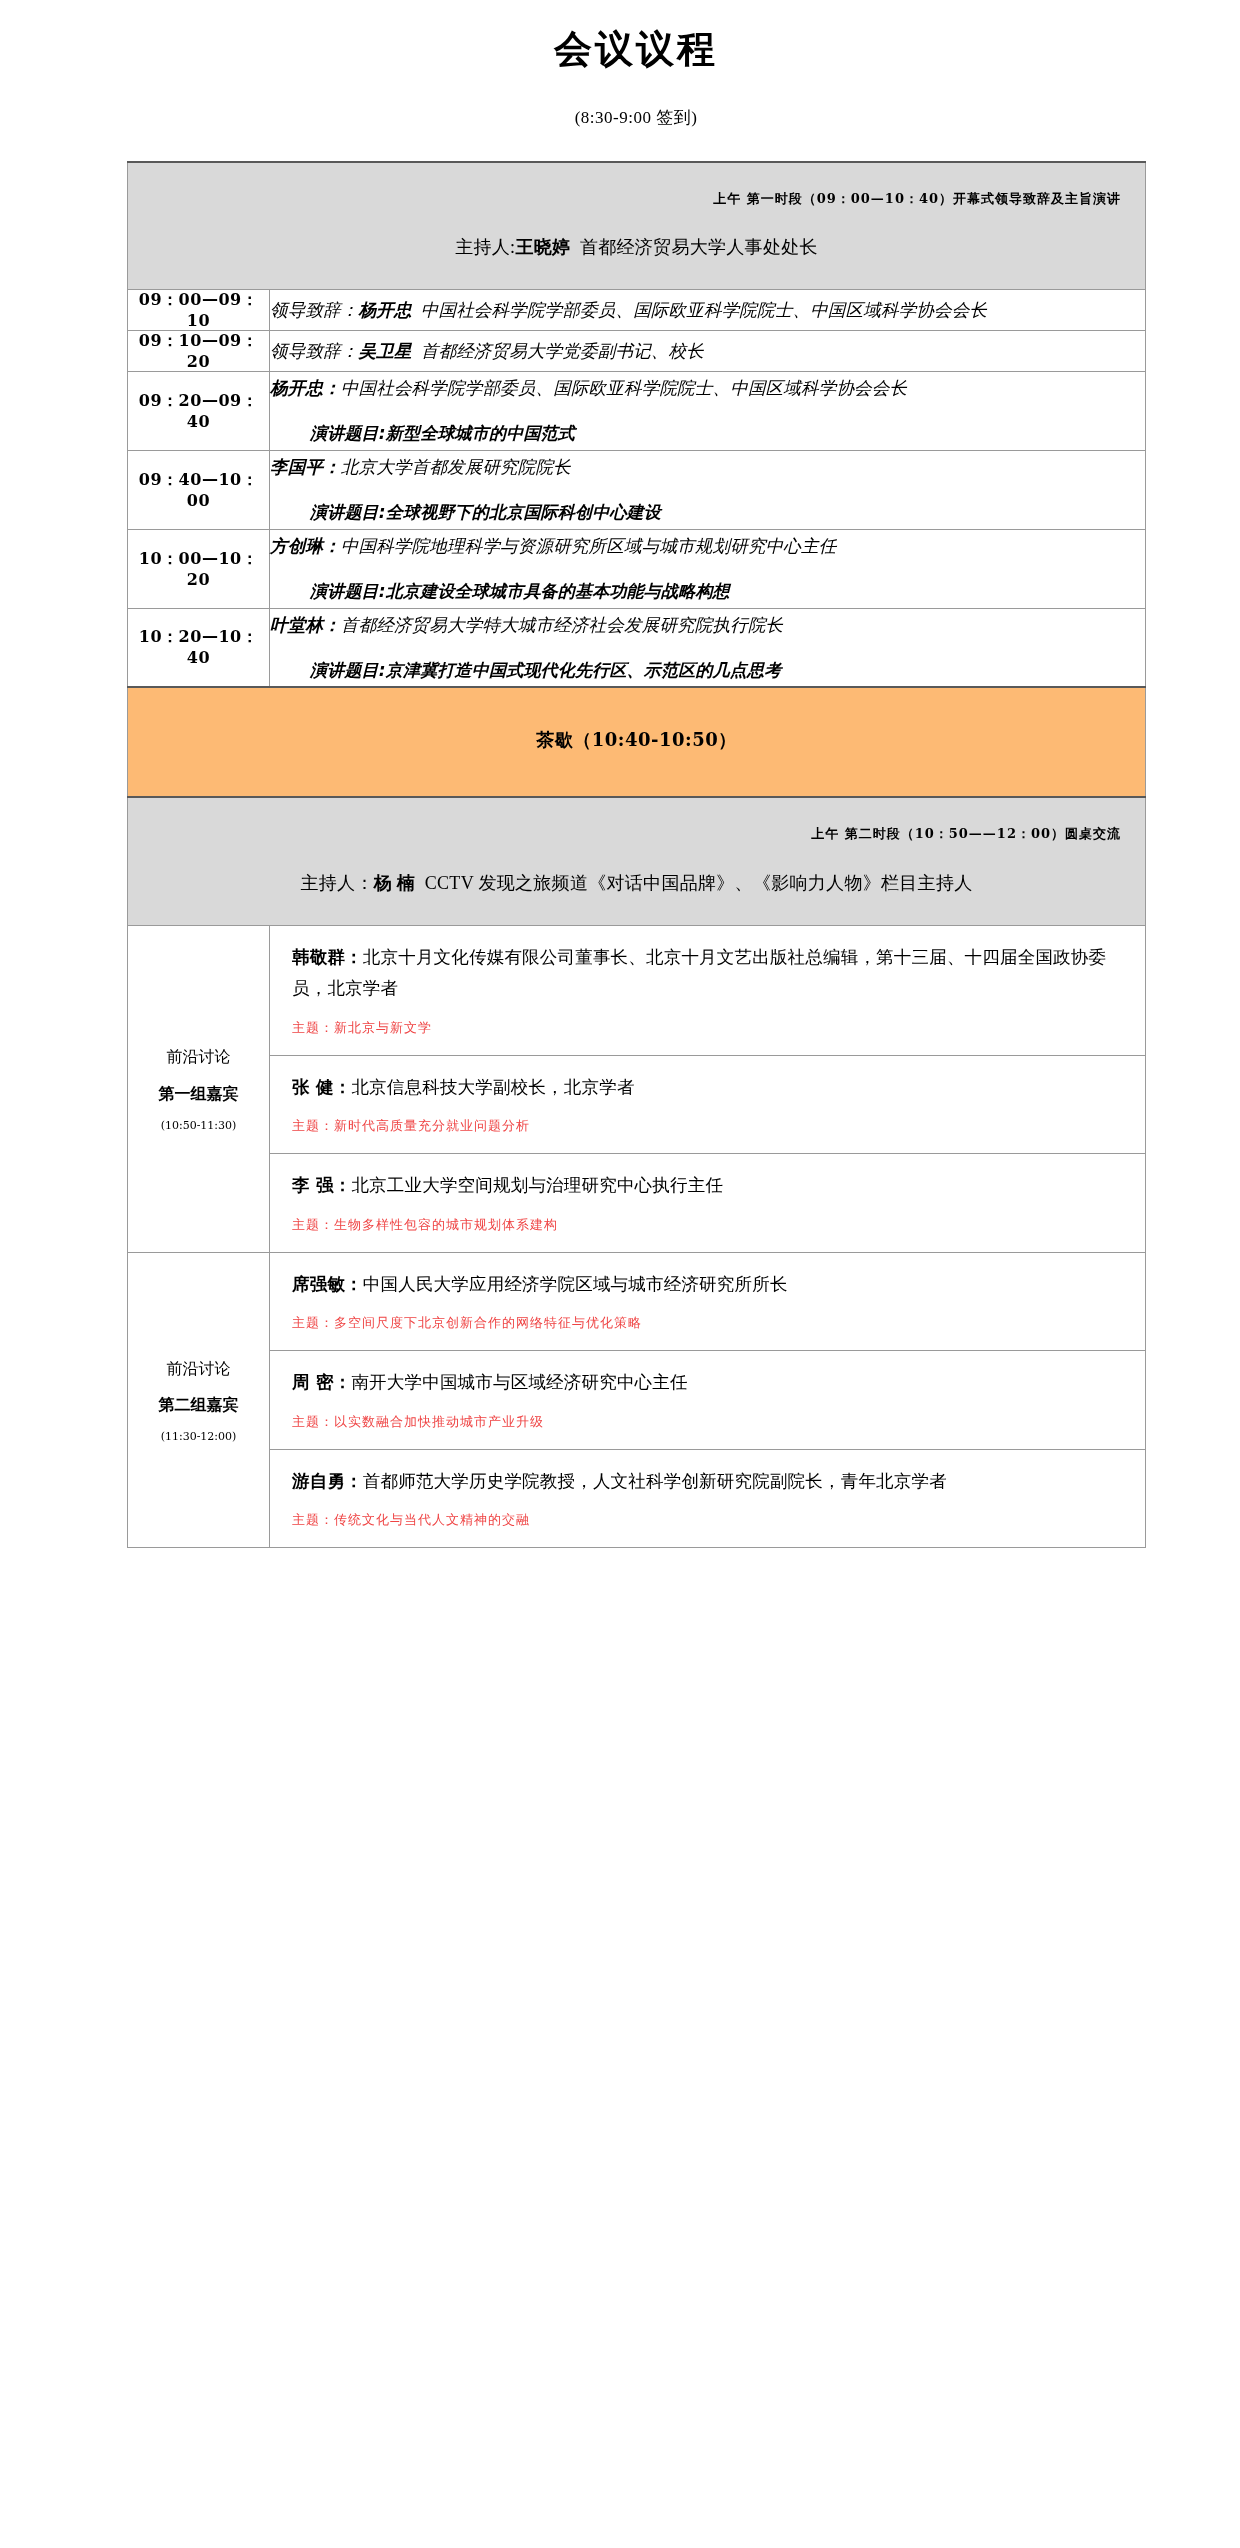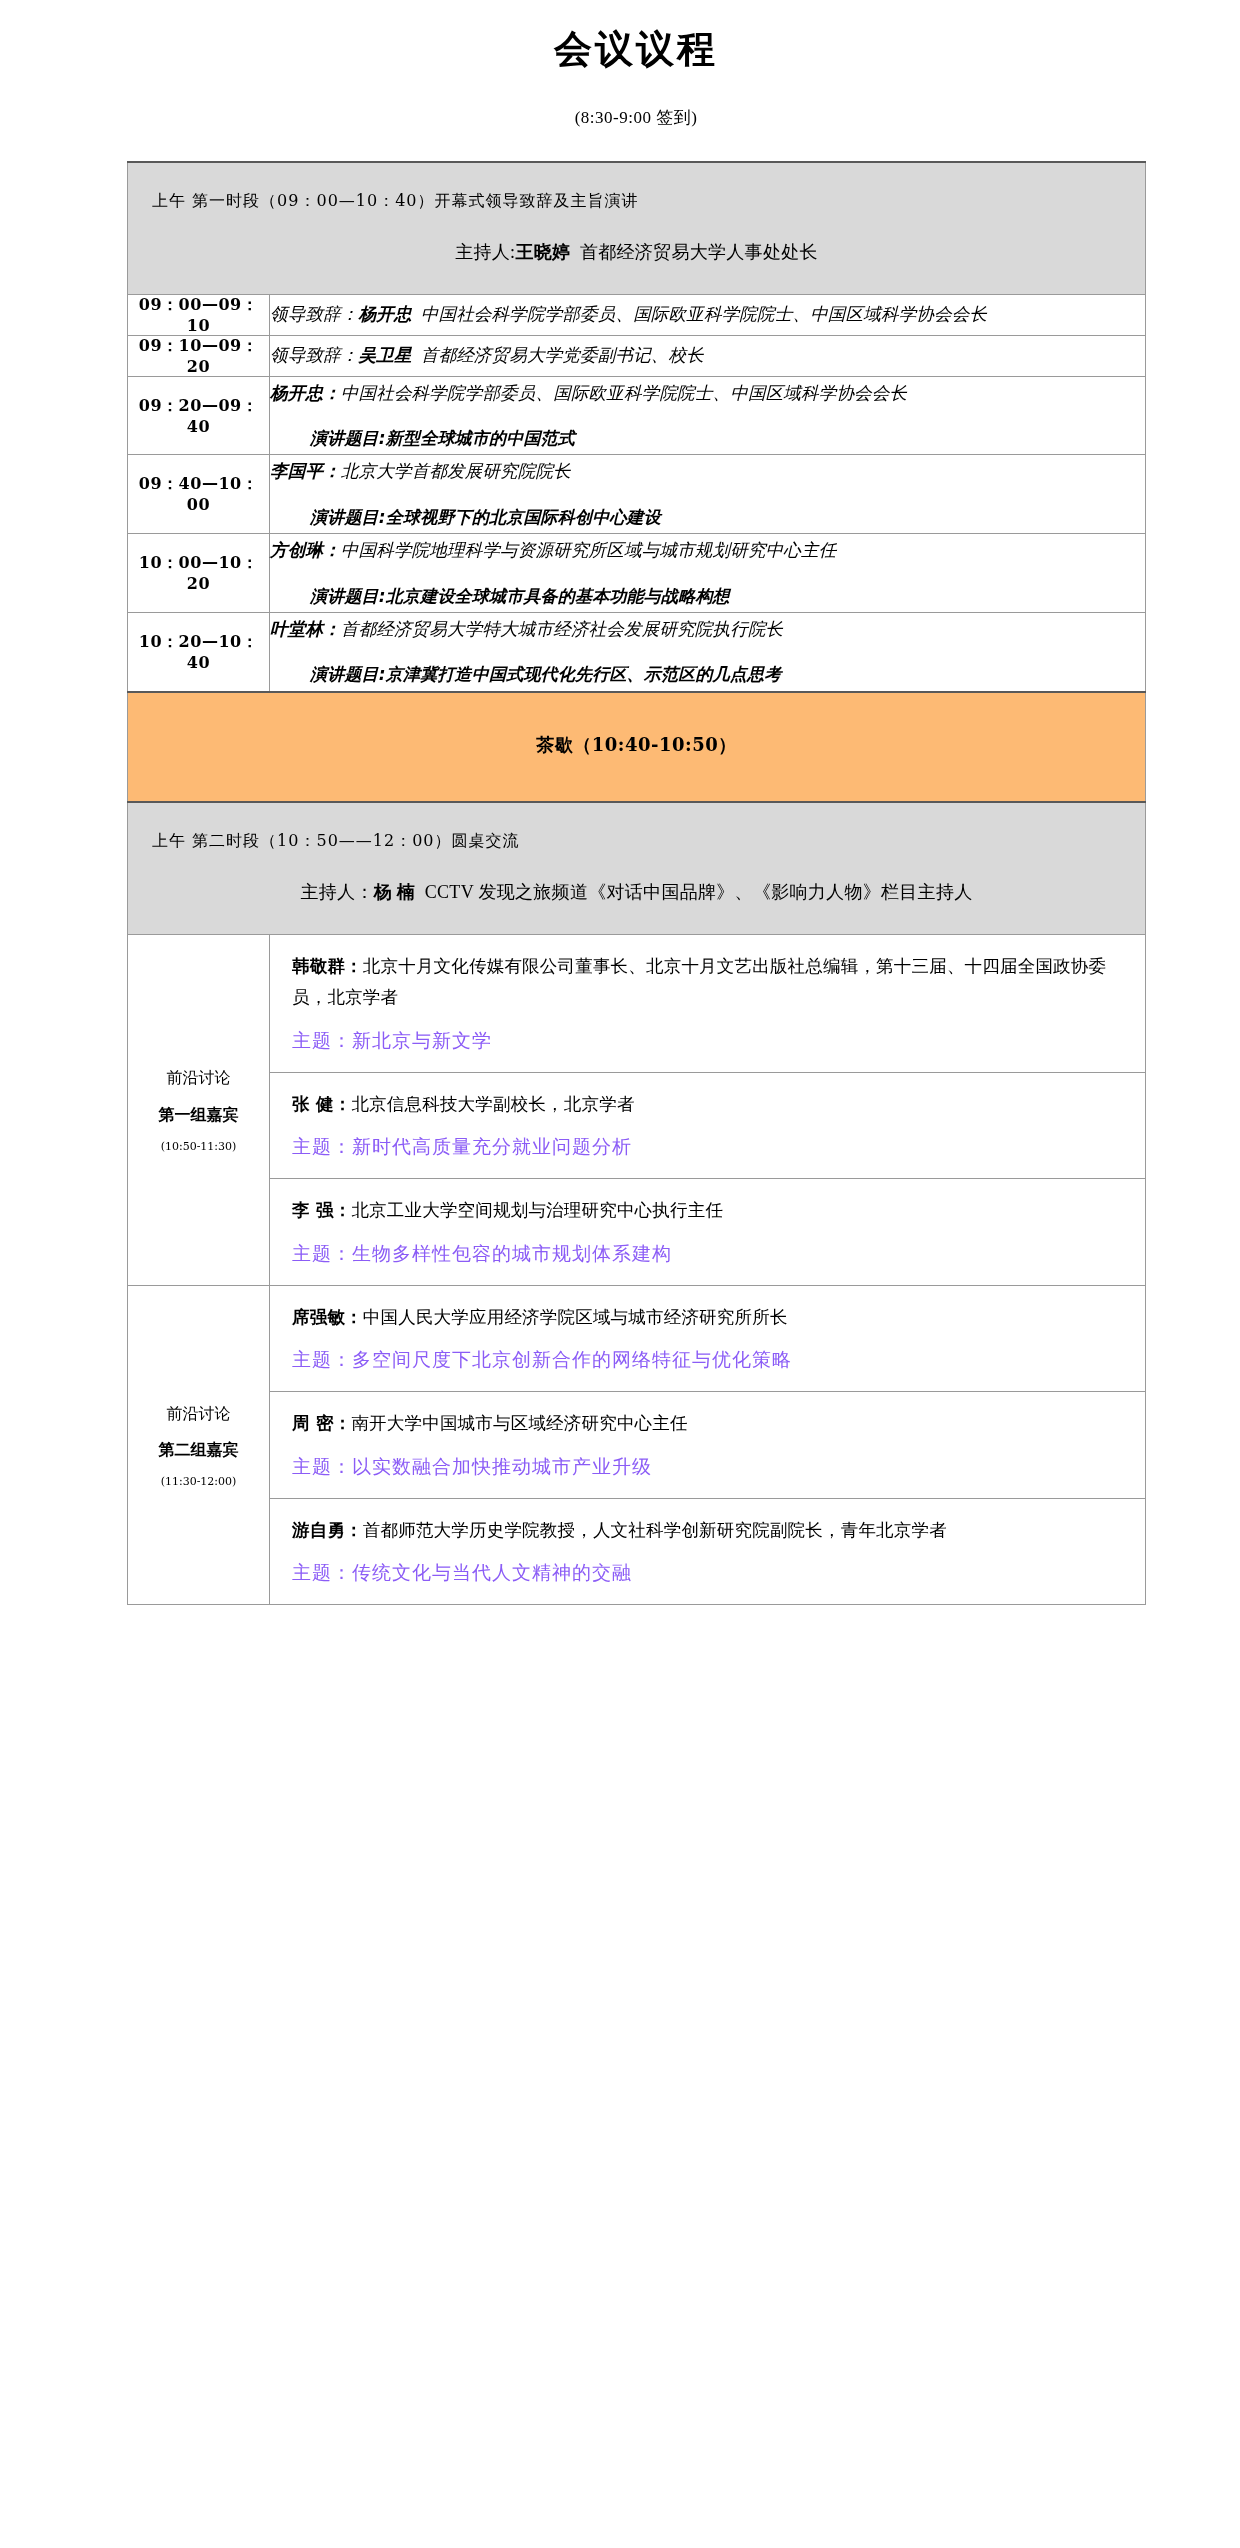--- a/index.html
+++ b/index.html
@@ -65,24 +65,24 @@
   .col-body { width: 876px; }
 
   
   tr.session td {
     background: #d9d9d9;
     border-top: 2px solid #595959;
     border-bottom: 1px solid #9a9a9a;
     padding: 26px 24px 28px 24px;
   }
   .session-title {
-    text-align: left;
-    font-family: "DejaVu Serif", "Liberation Serif", serif;
-    font-weight: normal;
-    font-size: 16px;
+    text-align: right;
+    font-family: "DejaVu Serif", "Liberation Serif", serif;
+    font-weight: bold;
+    font-size: 13px;
     letter-spacing: 1px;
     line-height: 1.5;
   }
   .session-host {
     text-align: center;
     font-size: 18px;
     padding-top: 26px;
     line-height: 1.5;
     letter-spacing: 0.3px;
   }
@@ -165,23 +165,23 @@
     padding: 16px 20px 18px 22px;
     vertical-align: top;
   }
   table.panel tr:last-child td.panel-cell { border-bottom: none; }
   .panel-name-line {
     font-size: 17.5px;
     line-height: 1.8;
     letter-spacing: 0.2px;
   }
   .panel-topic {
-    font-size: 19px;
+    font-size: 13px;
     padding-top: 14px;
-    color: #8b5cf6;
+    color: #ef4444;
     letter-spacing: 1px;
     font-family: "Liberation Serif", "DejaVu Serif", serif;
   }
 </style>
 </head>
 <body>
 
 <div class="page">
 
   <h1 class="doc-title">会议议程</h1>

